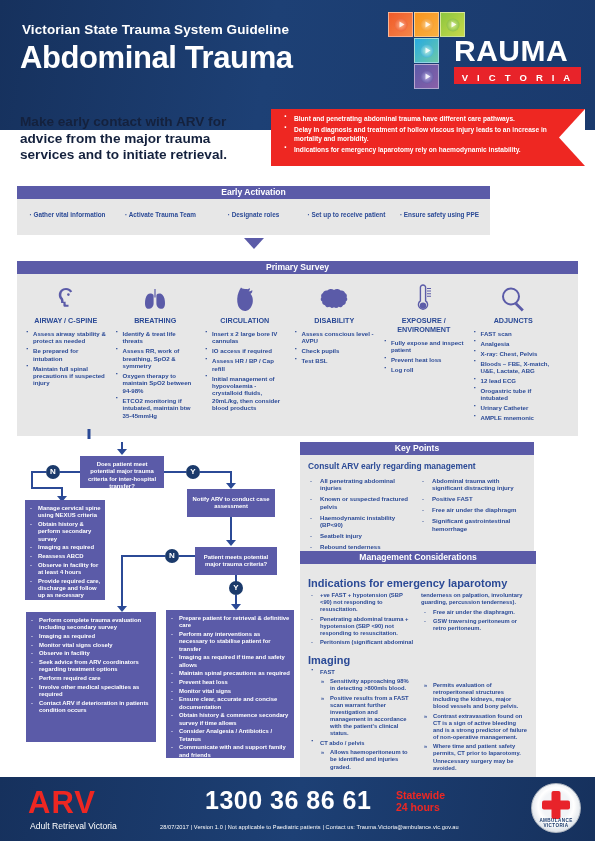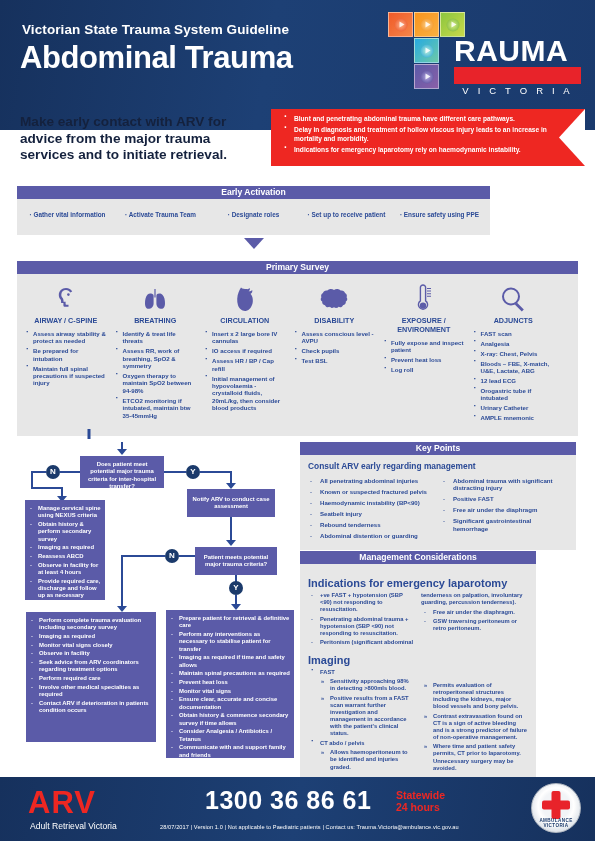--- a/index.html
+++ b/index.html
@@ -51,22 +51,22 @@
   .sq5 i{ background:radial-gradient(circle,#b3a6e0,#4a3f91); }
   .rauma{
     position:absolute; left:66px; top:22px;
     color:#ffffff; font-size:30px; font-weight:bold; letter-spacing:.5px;
   }
   .victoria-bar{
     position:absolute; left:66px; top:55px; width:127px; height:17px;
     background:#e8232a;
   }
   .victoria-bar span{
-    position:absolute; left:0; right:0; top:18px; text-align:center;
-    color:#ffffff; font-size:9.5px; font-weight:normal; letter-spacing:3.2px;
+    position:absolute; left:0; right:0; top:5px; text-align:center;
+    color:#ffffff; font-size:9.5px; font-weight:bold; letter-spacing:3.2px;
   }
   
   .intro{
     position:absolute; left:20px; top:114px; width:245px;
     color:#14213d; font-size:13.6px; font-weight:bold; line-height:16.5px;
   }
   .banner{
     position:absolute; left:271px; top:109px; width:314px; height:57px;
     background:#ee2722;
     clip-path: polygon(0 0, 100% 0, 100% 28.5px, 100% 100%, 0 100%, 0 0);
@@ -116,21 +116,21 @@
   .plist li{
     position:relative; padding-left:8px; margin-bottom:2.5px;
     color:#2b4a96; font-size:6.1px; line-height:7.4px; font-weight:bold;
   }
   .plist li:before{ content:"·"; position:absolute; left:1px; top:-1.5px; font-size:9px; }
   .vline{
     position:absolute; left:50%; transform:translateX(-50%);
     width:3px; background:#2b4a96;
   }
   
-  .keypts{ position:absolute; left:300px; top:442px; width:276px; }
+  .keypts{ position:absolute; left:300px; top:442px; width:234px; }
   .keypts .panel{ padding:6px 8px 7px 8px; }
   .kp-title{ color:#2b4a96; font-size:8.4px; font-weight:bold; margin-bottom:6px; }
   .kp-cols{ display:flex; gap:6px; }
   .kp-cols ul{ list-style:none; flex:1; }
   .kp-cols li{
     position:relative; padding-left:12px; margin-bottom:3.6px;
     color:#2b4a96; font-size:6.1px; line-height:7.4px; font-weight:bold;
   }
   .kp-cols li:before{ content:"-"; position:absolute; left:2px; top:0; }
   

